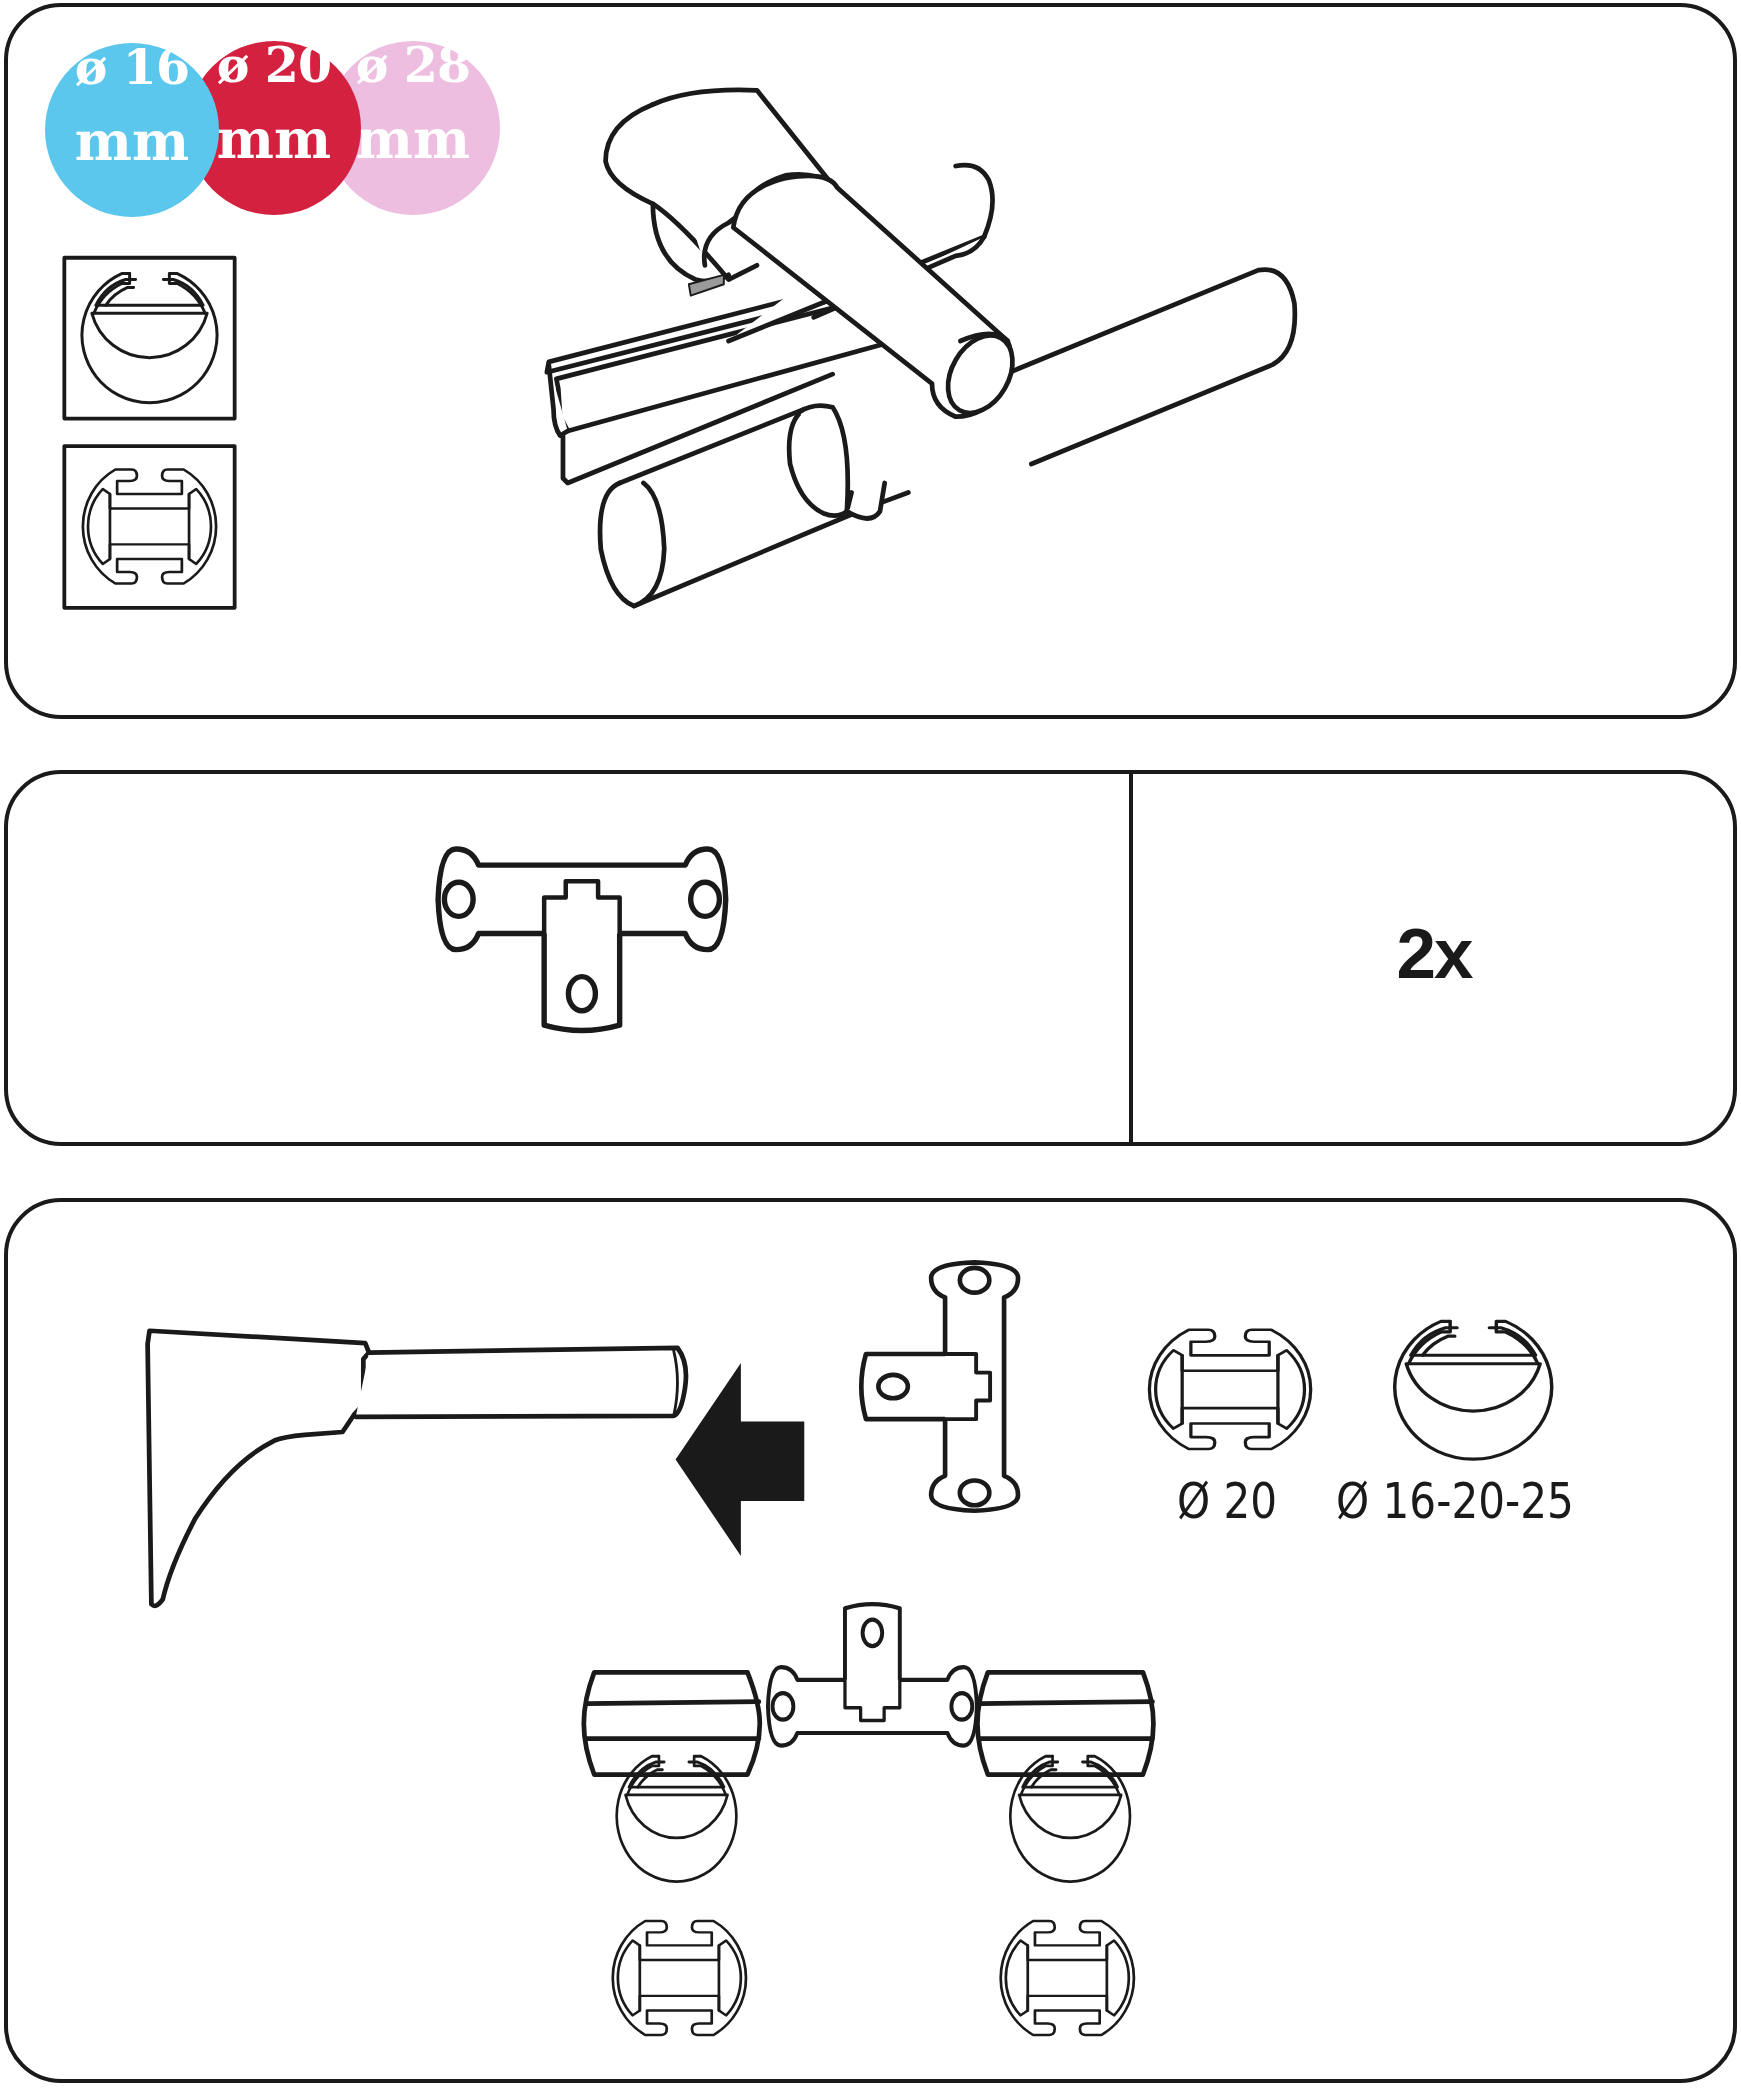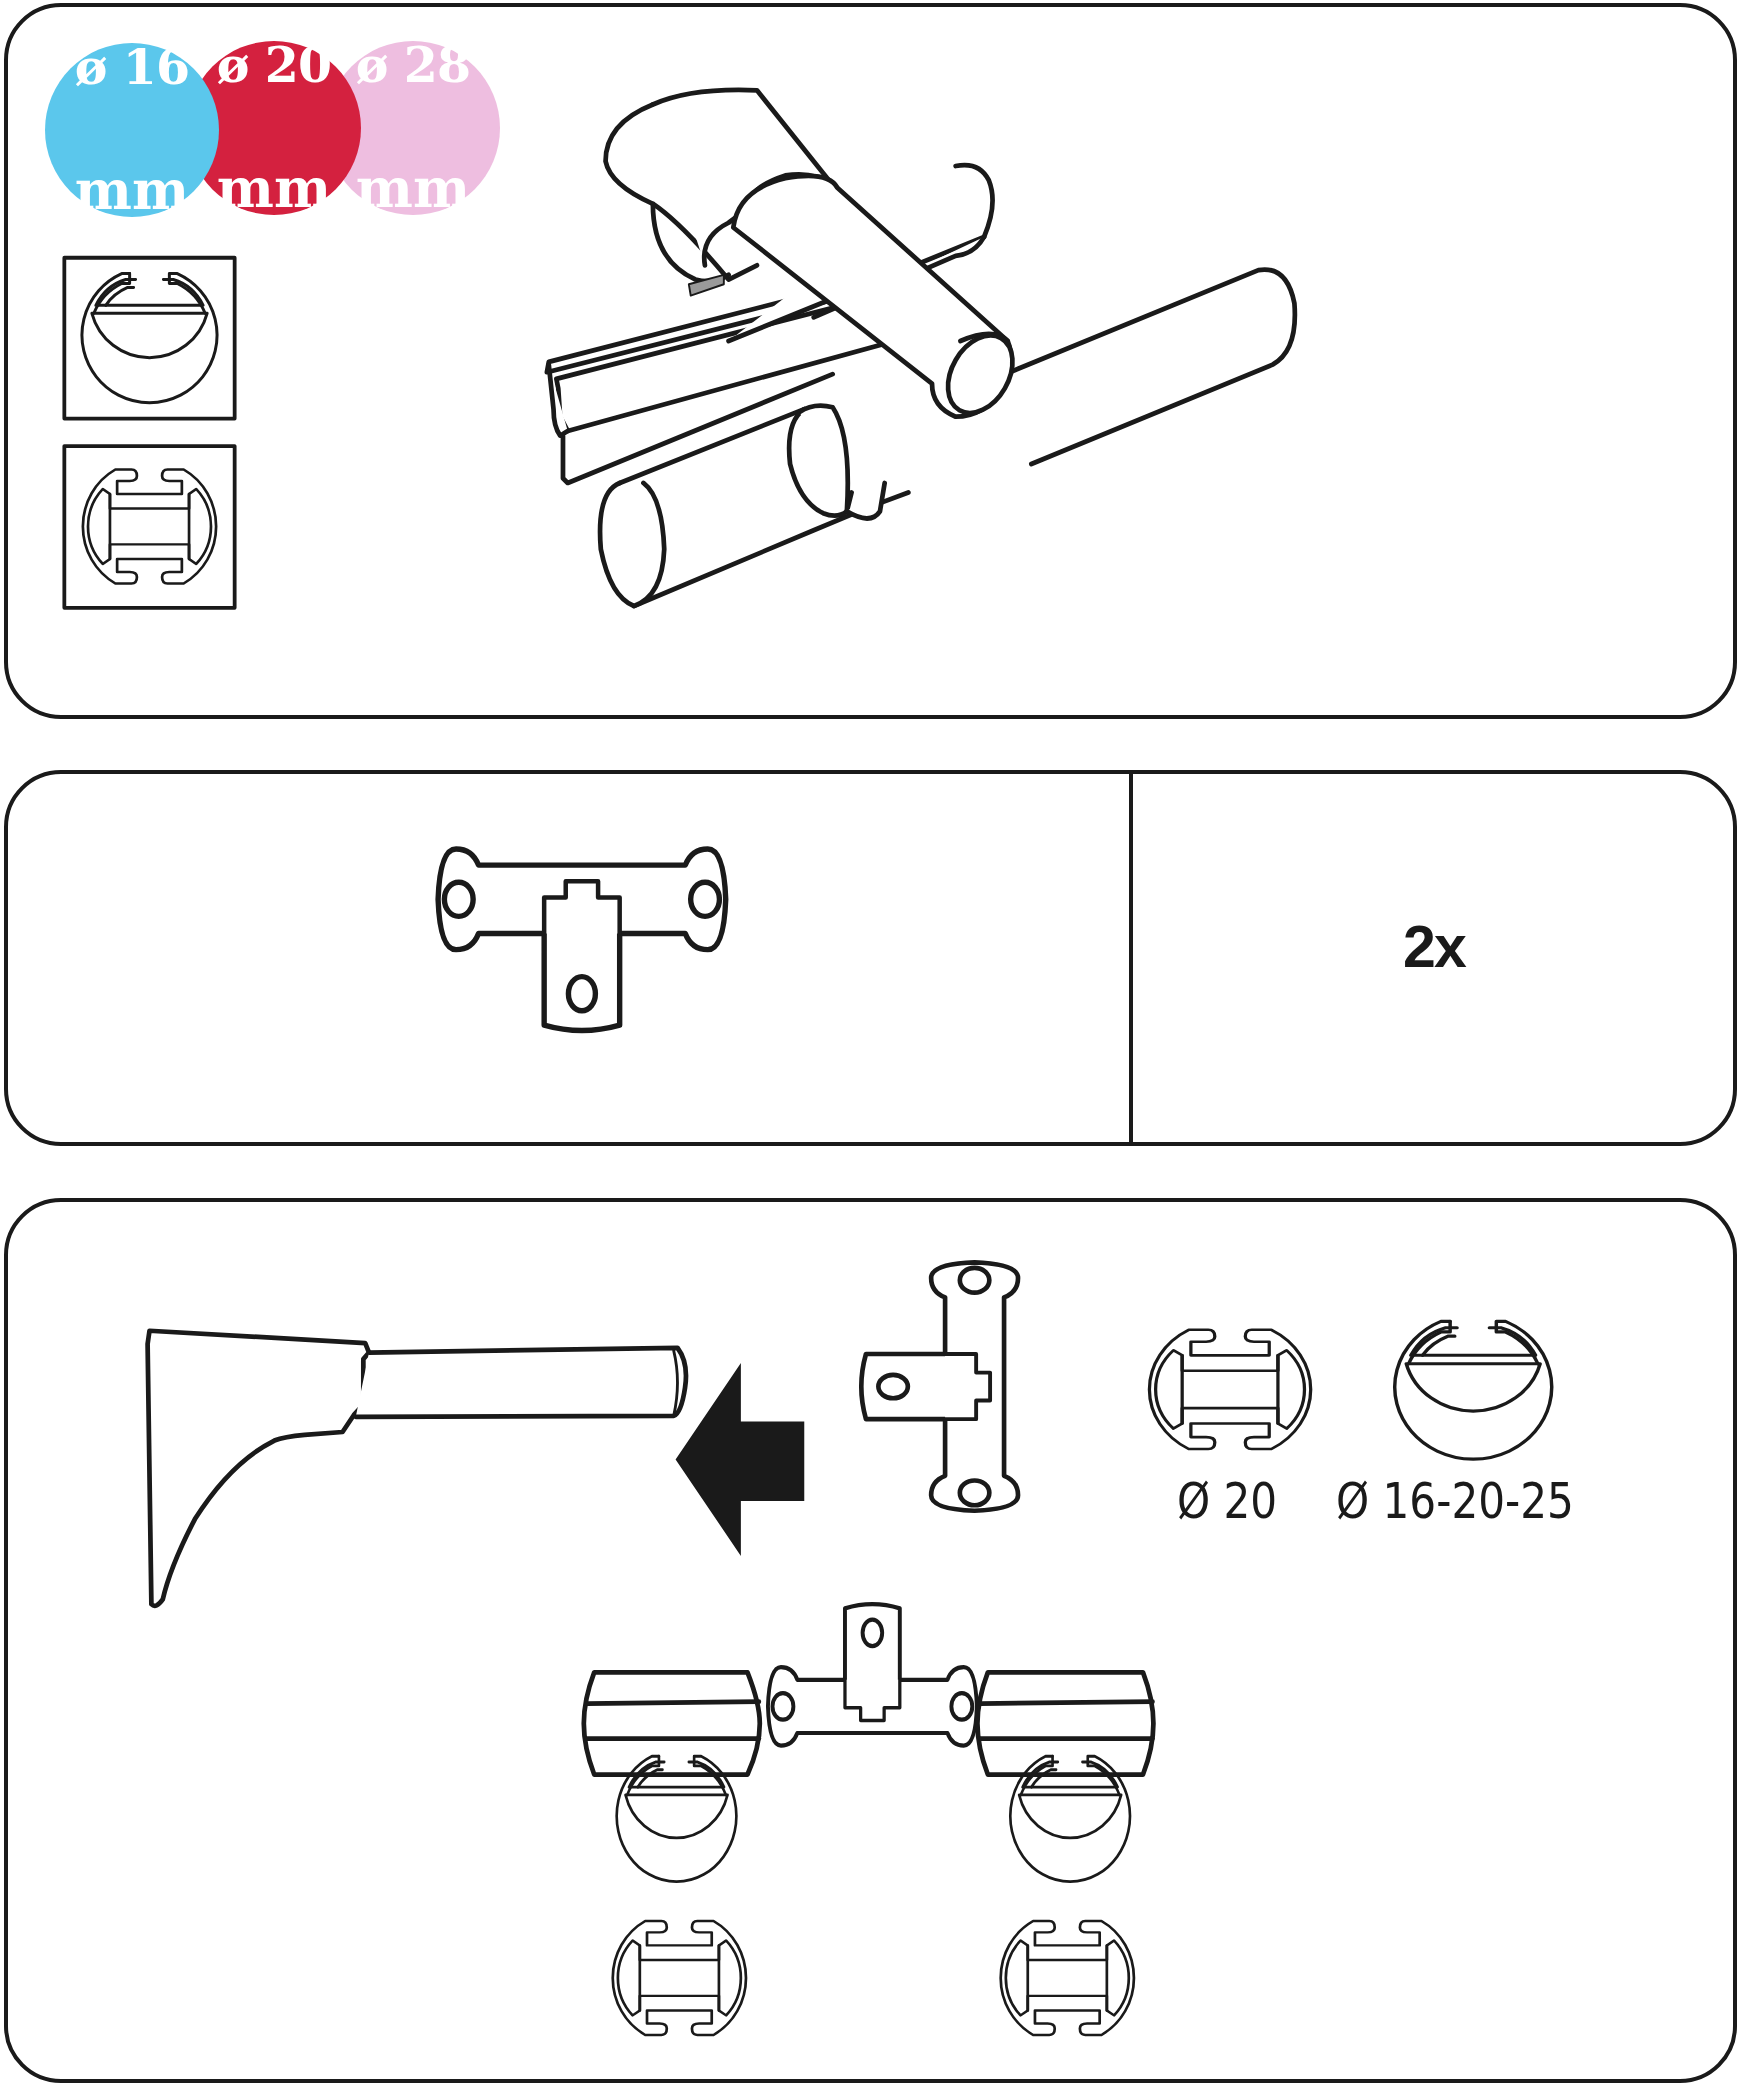--- a/index.html
+++ b/index.html
@@ -3,27 +3,27 @@
 <meta charset="utf-8">
 <style>
   html, body { margin: 0; padding: 0; background: #ffffff; }
   body { width: 1741px; height: 2090px; position: relative; overflow: hidden; font-family: "Liberation Sans", sans-serif; }
   .panel { position: absolute; border: 4.7px solid #1a1a1a; border-radius: 57px; box-sizing: border-box; background: #fff; }
   #panel-1 { left: 3.8px; top: 2.8px; width: 1733px; height: 716px; }
   #panel-2 { left: 3.8px; top: 770px; width: 1733px; height: 376px; }
   #panel-3 { left: 3.8px; top: 1198px; width: 1733px; height: 885px; }
   .divider { position: absolute; left: 1121px; top: 0; width: 4.7px; height: 100%; background: #1a1a1a; }
   svg.art { position: absolute; left: 0; top: 0; width: 1741px; height: 2090px; pointer-events: none; }
-  .size-badge { position: absolute; width: 174px; height: 174px; border-radius: 50%; display: flex; flex-direction: column; align-items: center; justify-content: space-between; color: #fff; font-family: "DejaVu Serif", serif; font-weight: bold; line-height: 1; }
+  .size-badge { position: absolute; width: 174px; height: 174px; border-radius: 50%; display: flex; flex-direction: column; align-items: center; justify-content: flex-start; color: #fff; font-family: "DejaVu Serif", serif; font-weight: bold; line-height: 1; }
   .size-badge .num { font-size: 49px; letter-spacing: -0.9px; }
   .size-badge .unit { font-size: 54px; margin-top: 22px; }
   #badge-16 { left: 45px; top: 43px; z-index: 3; }
   #badge-20 { left: 187px; top: 41px; z-index: 2; }
   #badge-25 { left: 326px; top: 41px; z-index: 1; }
-  .qty { position: absolute; left: 1363px; top: 913px; width: 142px; text-align: center; font-family: "Liberation Sans", sans-serif; font-weight: bold; font-size: 59px; color: #1a1a1a; letter-spacing: -1.9px; }
+  .qty { position: absolute; left: 1363px; top: 913px; width: 142px; text-align: center; font-family: "Liberation Sans", sans-serif; font-weight: bold; font-size: 71px; color: #1a1a1a; letter-spacing: -1.9px; }
   .profile-label { position: absolute; top: 1473px; font-family: "DejaVu Sans", sans-serif; font-size: 49px; color: #1a1a1a; white-space: nowrap; transform: scaleX(0.86); transform-origin: left top; }
   #label-h { left: 1177px; }
   #label-round { left: 1336px; }
 </style>
 </head>
 <body>
 
 <div class="panel" id="panel-1"></div>
 
 <div class="size-badge" id="badge-16" style="background:#5BC7EC">

